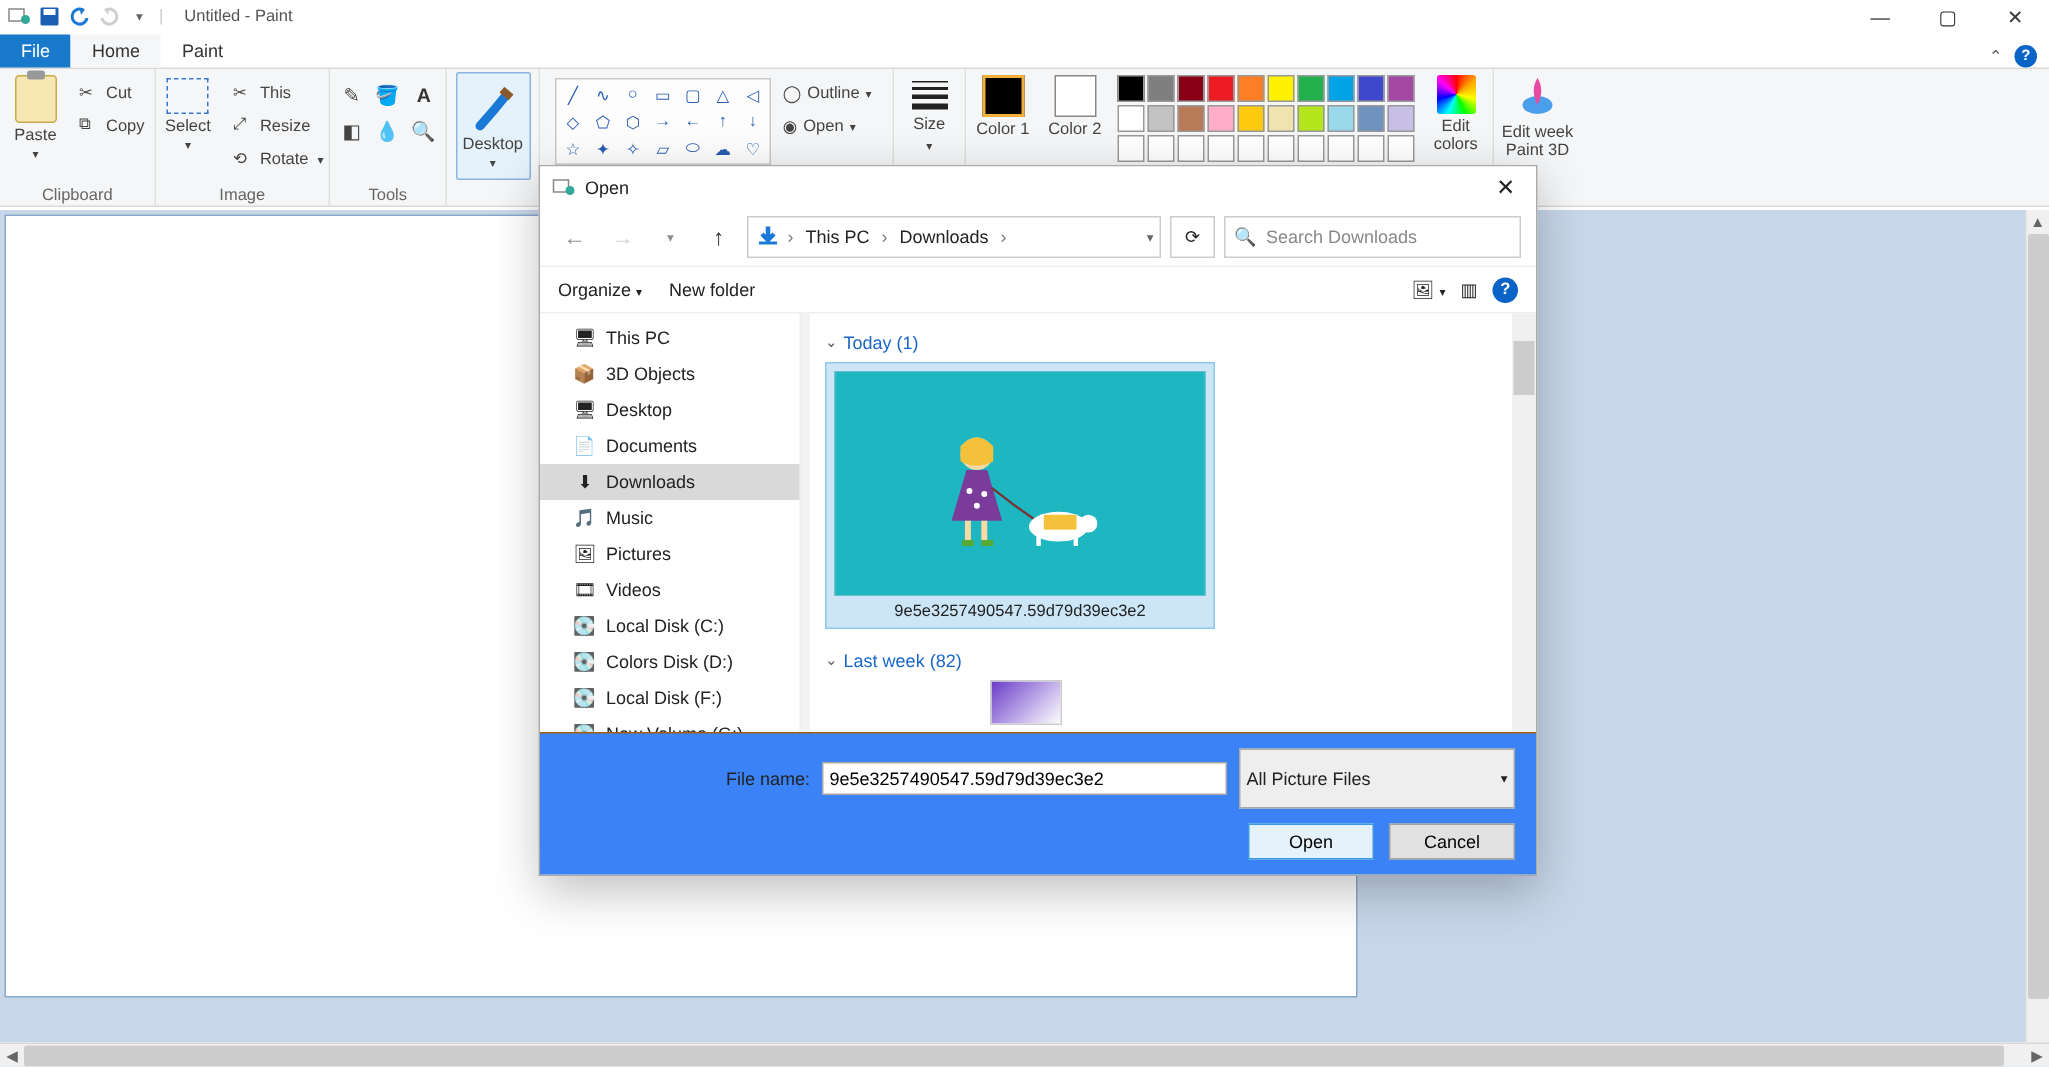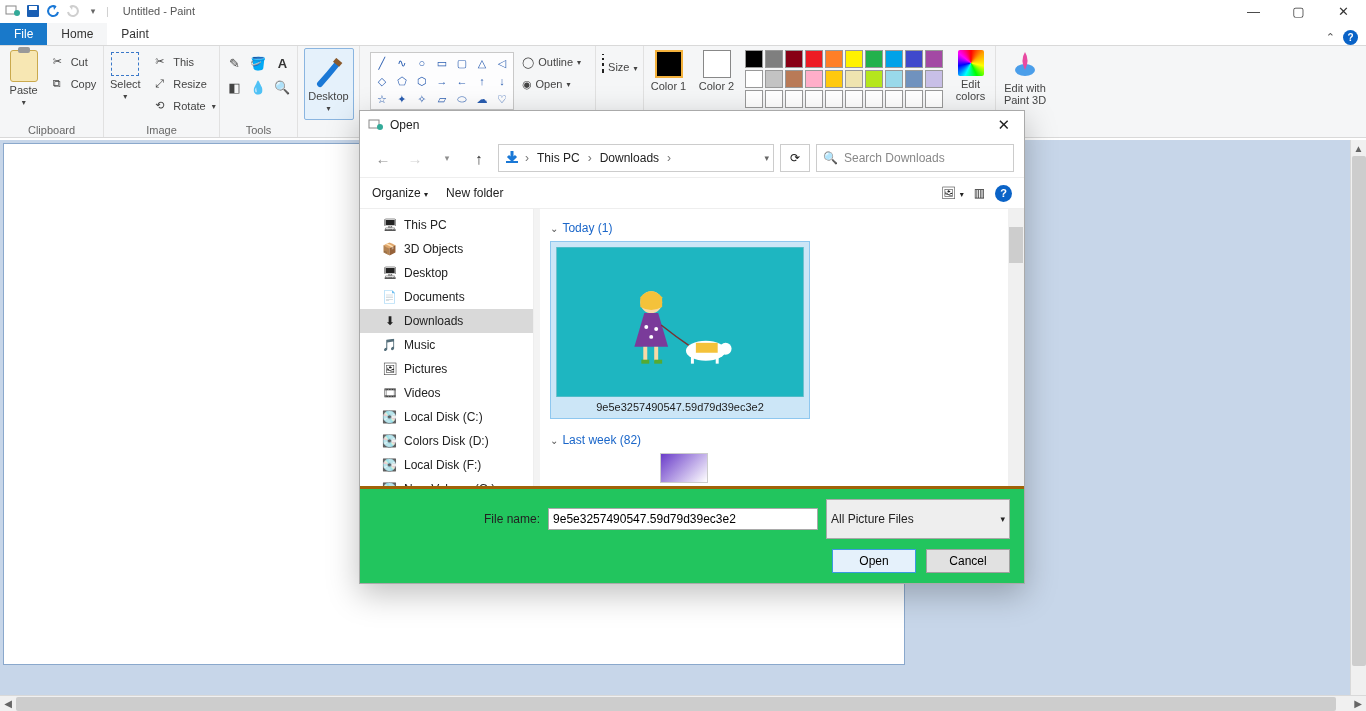--- a/index.html
+++ b/index.html
@@ -48,21 +48,21 @@
 .brushes-big svg{width:28px;height:30px;}
 
 
 .shapes-wrap{display:flex;gap:4px;align-items:flex-start;padding-top:4px;}
 .shapes-grid{display:grid;grid-template-columns:repeat(7,18px);grid-auto-rows:16px;gap:2px;border:1px solid #c9c9c9;padding:2px;background:#fdfdfe;}
 .shape{width:18px;height:16px;display:flex;align-items:center;justify-content:center;color:#2a5db0;font-size:11px;}
 .shapes-side{display:flex;flex-direction:column;gap:2px;}
 .shapes-side .row{display:flex;align-items:center;gap:4px;height:20px;padding:0 4px;}
 
 
-.size-big{width:36px;display:flex;flex-direction:row;align-items:flex-end;gap:4px;padding-top:6px;}
+.size-big{width:36px;display:flex;flex-direction:column;align-items:center;gap:4px;padding-top:6px;}
 .size-lines{display:flex;flex-direction:column;gap:3px;width:24px;}
 .size-lines div{height:1px;background:#222;}
 .size-lines div:nth-child(2){height:2px;}
 .size-lines div:nth-child(3){height:3px;}
 .size-lines div:nth-child(4){height:4px;}
 
 
 .colors-wrap{display:flex;gap:8px;align-items:flex-start;padding-top:2px;}
 .color-big{width:40px;display:flex;flex-direction:column;align-items:center;gap:2px;}
 .color-swatch-big{width:28px;height:28px;border:1px solid #888;}
@@ -109,21 +109,21 @@
 .tree-item.sel{background:#d9d9d9;}
 .tree-item .ticn{width:16px;height:16px;display:flex;align-items:center;justify-content:center;font-size:12px;}
 .content{flex:1;overflow:auto;padding:8px 10px;position:relative;}
 .group-header{color:#1a66c9;font-size:12px;margin:4px 0 6px 0;display:flex;align-items:center;gap:4px;}
 .group-header .chev{font-size:10px;color:#555;}
 .thumb-card{display:inline-block;background:#cce6f7;border:1px solid #8ec7ef;padding:5px;text-align:center;}
 .thumb-img{width:248px;height:150px;background:#1eb6c1;display:flex;align-items:center;justify-content:center;border:1px solid #70c0ce;}
 .thumb-label{padding-top:4px;font-size:11px;}
 .mini-thumb{width:48px;height:30px;background:linear-gradient(135deg,#6a3cc9,#fff);border:1px solid #ccc;margin-top:4px;margin-left:110px;}
 
-.dlg-footer{padding:10px 14px;background:#22c55e;border-top:3px solid #a16207;}
+.dlg-footer{padding:10px 14px;background:#3b82f6;border-top:1px solid #a16207;}
 .footer-row{display:flex;align-items:center;gap:8px;}
 .footer-row label{font-size:12px;}
 .filename-input{flex:1;height:22px;border:1px solid #a9a9a9;padding:0 4px;font-size:12px;}
 .filter-select{width:184px;height:40px;border:1px solid #a9a9a9;font-size:12px;padding:0 4px;display:flex;align-items:center;justify-content:space-between;background:#eee;}
 .footer-btns{display:flex;justify-content:flex-end;gap:10px;margin-top:10px;}
 .btn{width:84px;height:24px;border:1px solid #a0a0a0;background:#e1e1e1;font-size:12px;}
 .btn.primary{border-color:#3b99e0;background:#e5f1fb;}
 
 .small-scroll{position:absolute;right:0;top:0;bottom:0;width:16px;background:#f0f0f0;}
 .small-scroll .sthumb{width:14px;height:36px;background:#cdcdcd;margin:18px auto 0;}
@@ -370,21 +370,21 @@
     <div class="group-label">Colors</div>
   </div>
 
   <div class="group" style="width:58px;border-right:none;">
     <div class="group-body">
       <div class="paint3d">
         <svg width="26" height="30">
             <ellipse cx="13" cy="20" rx="10" ry="6" fill="#4a9eea"></ellipse>
             <path d="M13 2 Q8 10 13 20 Q18 10 13 2" fill="#e84aa2"></path>
           </svg>
-        <span style="text-align:center;line-height:1.1;">Edit with Paint 3D</span>
+        <span style="text-align:center;line-height:1.1;">Edit week Paint 3D</span>
       </div>
     </div>
   </div>
 </div>
 
 <div class="canvas-area">
   <div class="canvas"></div>
 </div>
 <div class="vscroll">
   <div class="arrow">▲</div>

